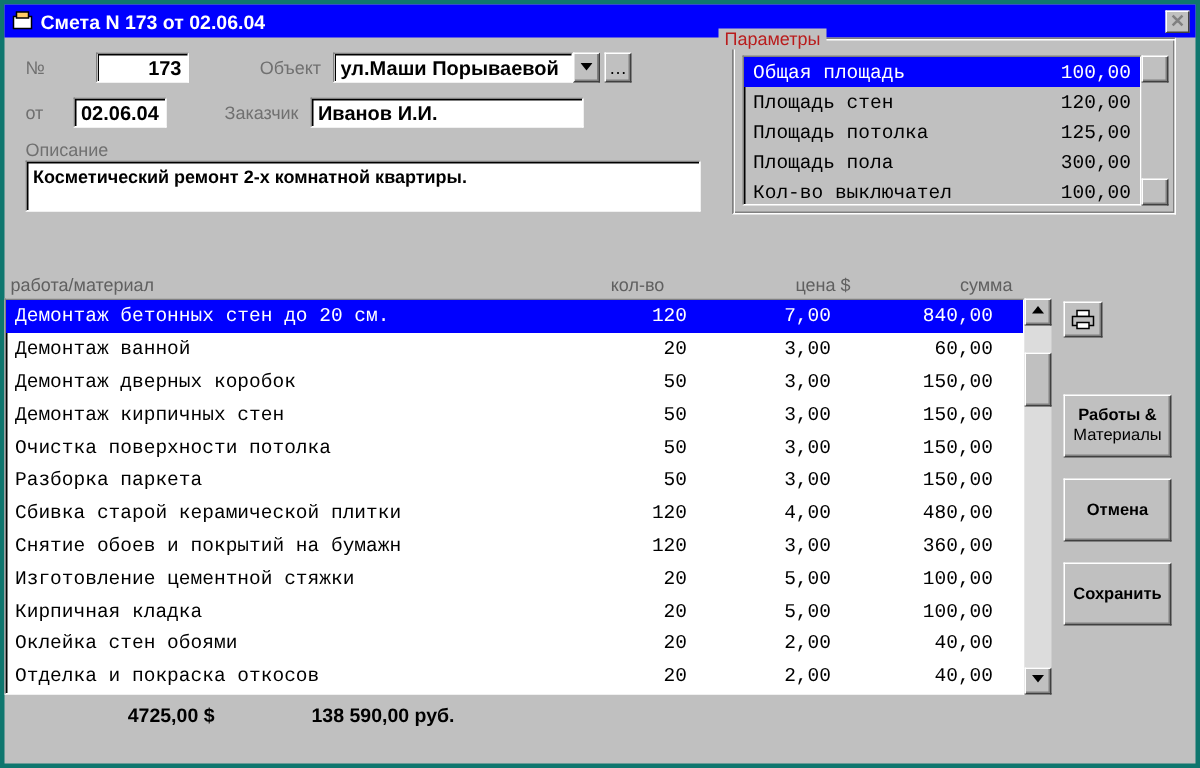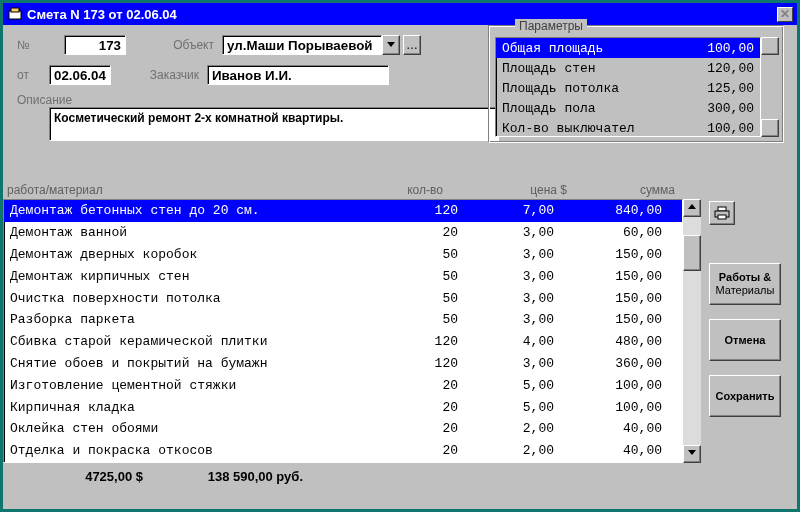--- a/index.html
+++ b/index.html
@@ -41,21 +41,21 @@
     box-shadow: inset -1px -1px 0 #808080;
     display:flex; align-items:center; justify-content:center;
     font-size:12px;
   }
   .small-btn { width:18px; height:20px; }
   .params-group {
     position:absolute; left:485px; top:0px; width:296px; height:118px;
     border:1px solid #808080; border-right-color:#fff; border-bottom-color:#fff;
     box-shadow: inset 1px 1px 0 #fff, inset -1px -1px 0 #808080;
   }
-  .params-title { position:absolute; left:512px; top:-6px; background:#c0c0c0; padding:0 4px; color:#404040; font-size:12px; }
+  .params-title { position:absolute; left:476px; top:-6px; background:#c0c0c0; padding:0 4px; color:#b91c1c; font-size:12px; }
   .params-list {
     position:absolute; left:492px; top:12px; width:266px; height:100px;
     background:#c0c0c0;
     border:1px solid #808080; border-right-color:#fff; border-bottom-color:#fff;
     box-shadow: inset 1px 1px 0 #000;
     overflow:hidden;
     font-family: "Courier New", monospace; font-size:13px;
   }
   .params-list .prow { display:flex; height:20px; align-items:center; padding:0 6px;}
   .params-list .prow.sel { background:#0000FF; color:#fff; }
@@ -122,21 +122,21 @@
     </div>
 
     <div class="row" style="gap:8px; margin-top:10px;">
       <span class="lbl" style="width:24px;">от</span>
       <input class="sunken-input bold" style="width: 62px;" value="02.06.04">
       <span class="lbl" style="width:80px; text-align:right;">Заказчик</span>
       <input class="sunken-input bold" style="width: 182px;" value="Иванов И.И.">
     </div>
 
     <div class="lbl" style="margin-top:8px;">Описание</div>
-    <div class="sunken-input bold" style="width:450px; height:34px; padding-top:3px;margin-left:32px;">
+    <div class="sunken-input bold" style="width:450px; height:34px; padding-top:3px;">
       <span>Косметический ремонт 2-х комнатной квартиры.</span>
     </div>
 
     <div class="params-group"></div>
     <div class="params-title">Параметры</div>
     <div class="params-list" id="params-list">
         <div class="prow sel">
           <span class="pname">Общая площадь</span>
           <span class="pval">100,00</span>
         </div>

